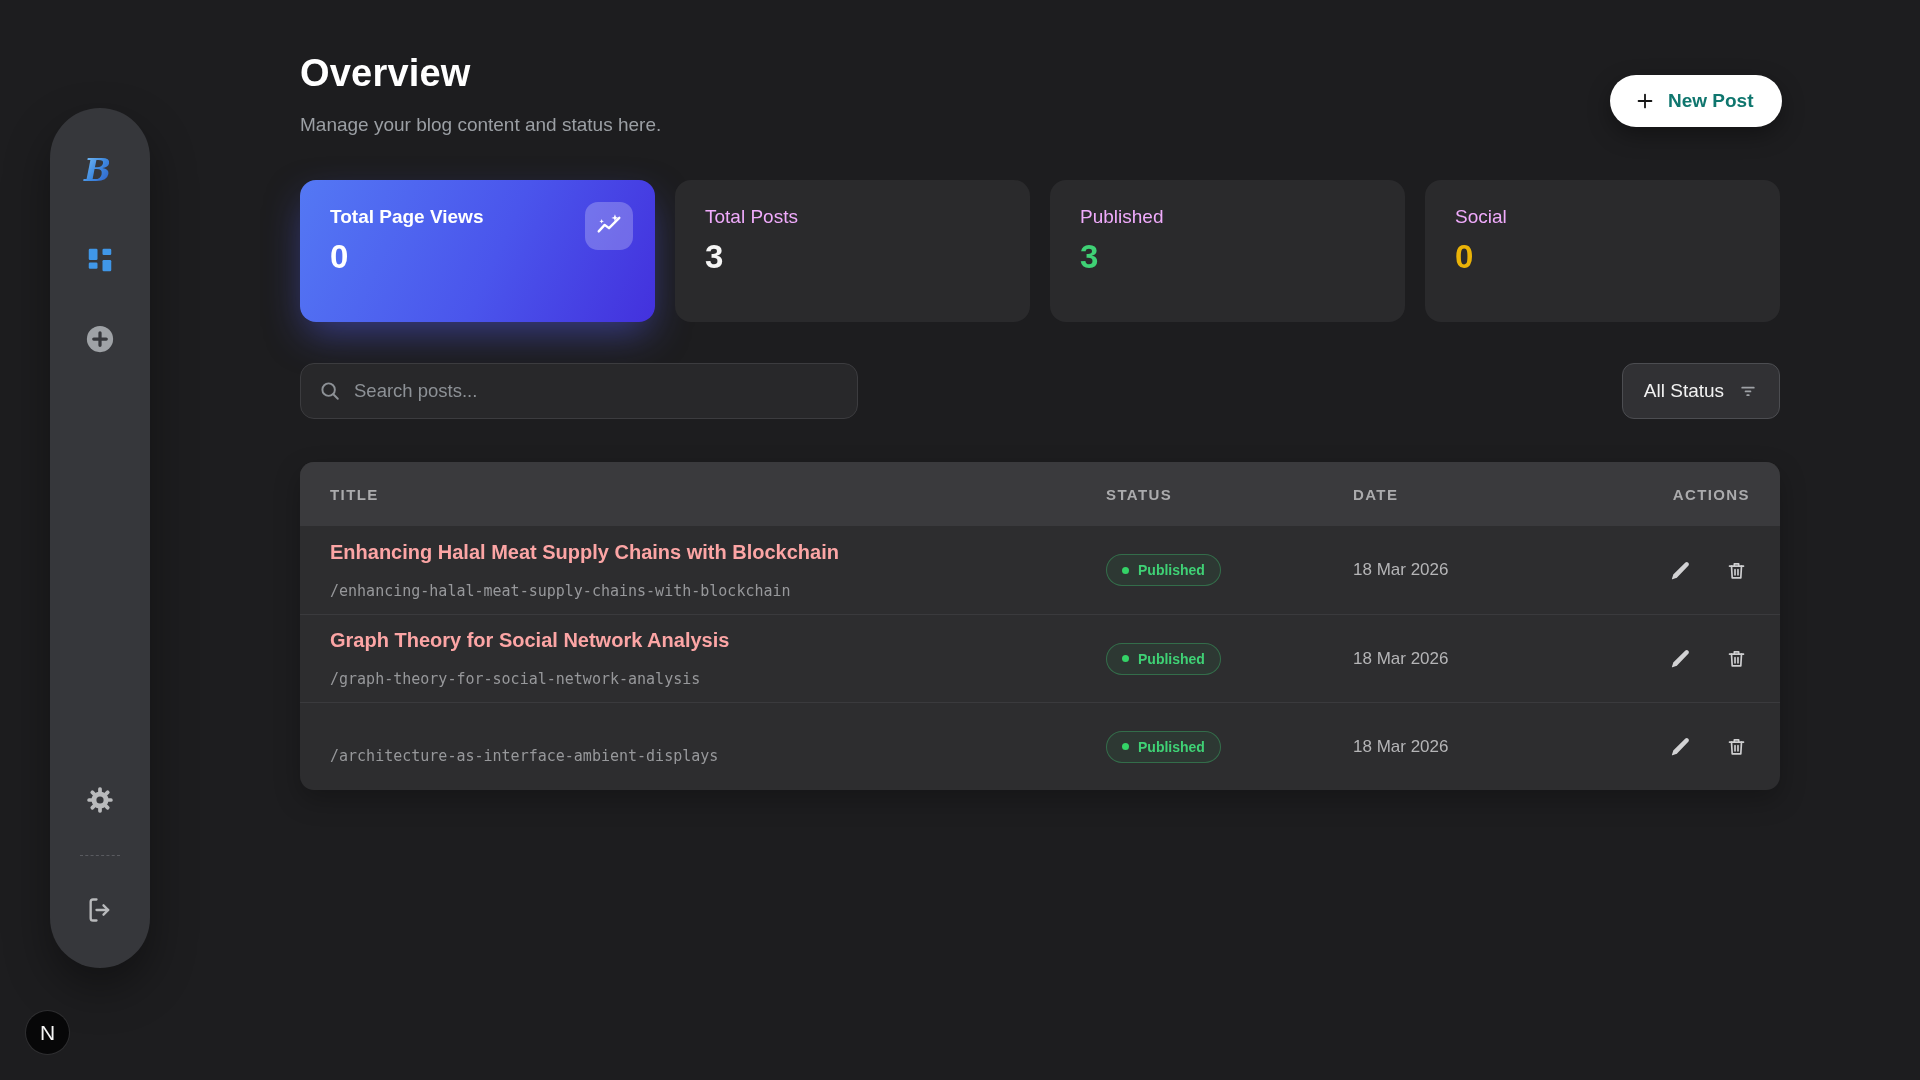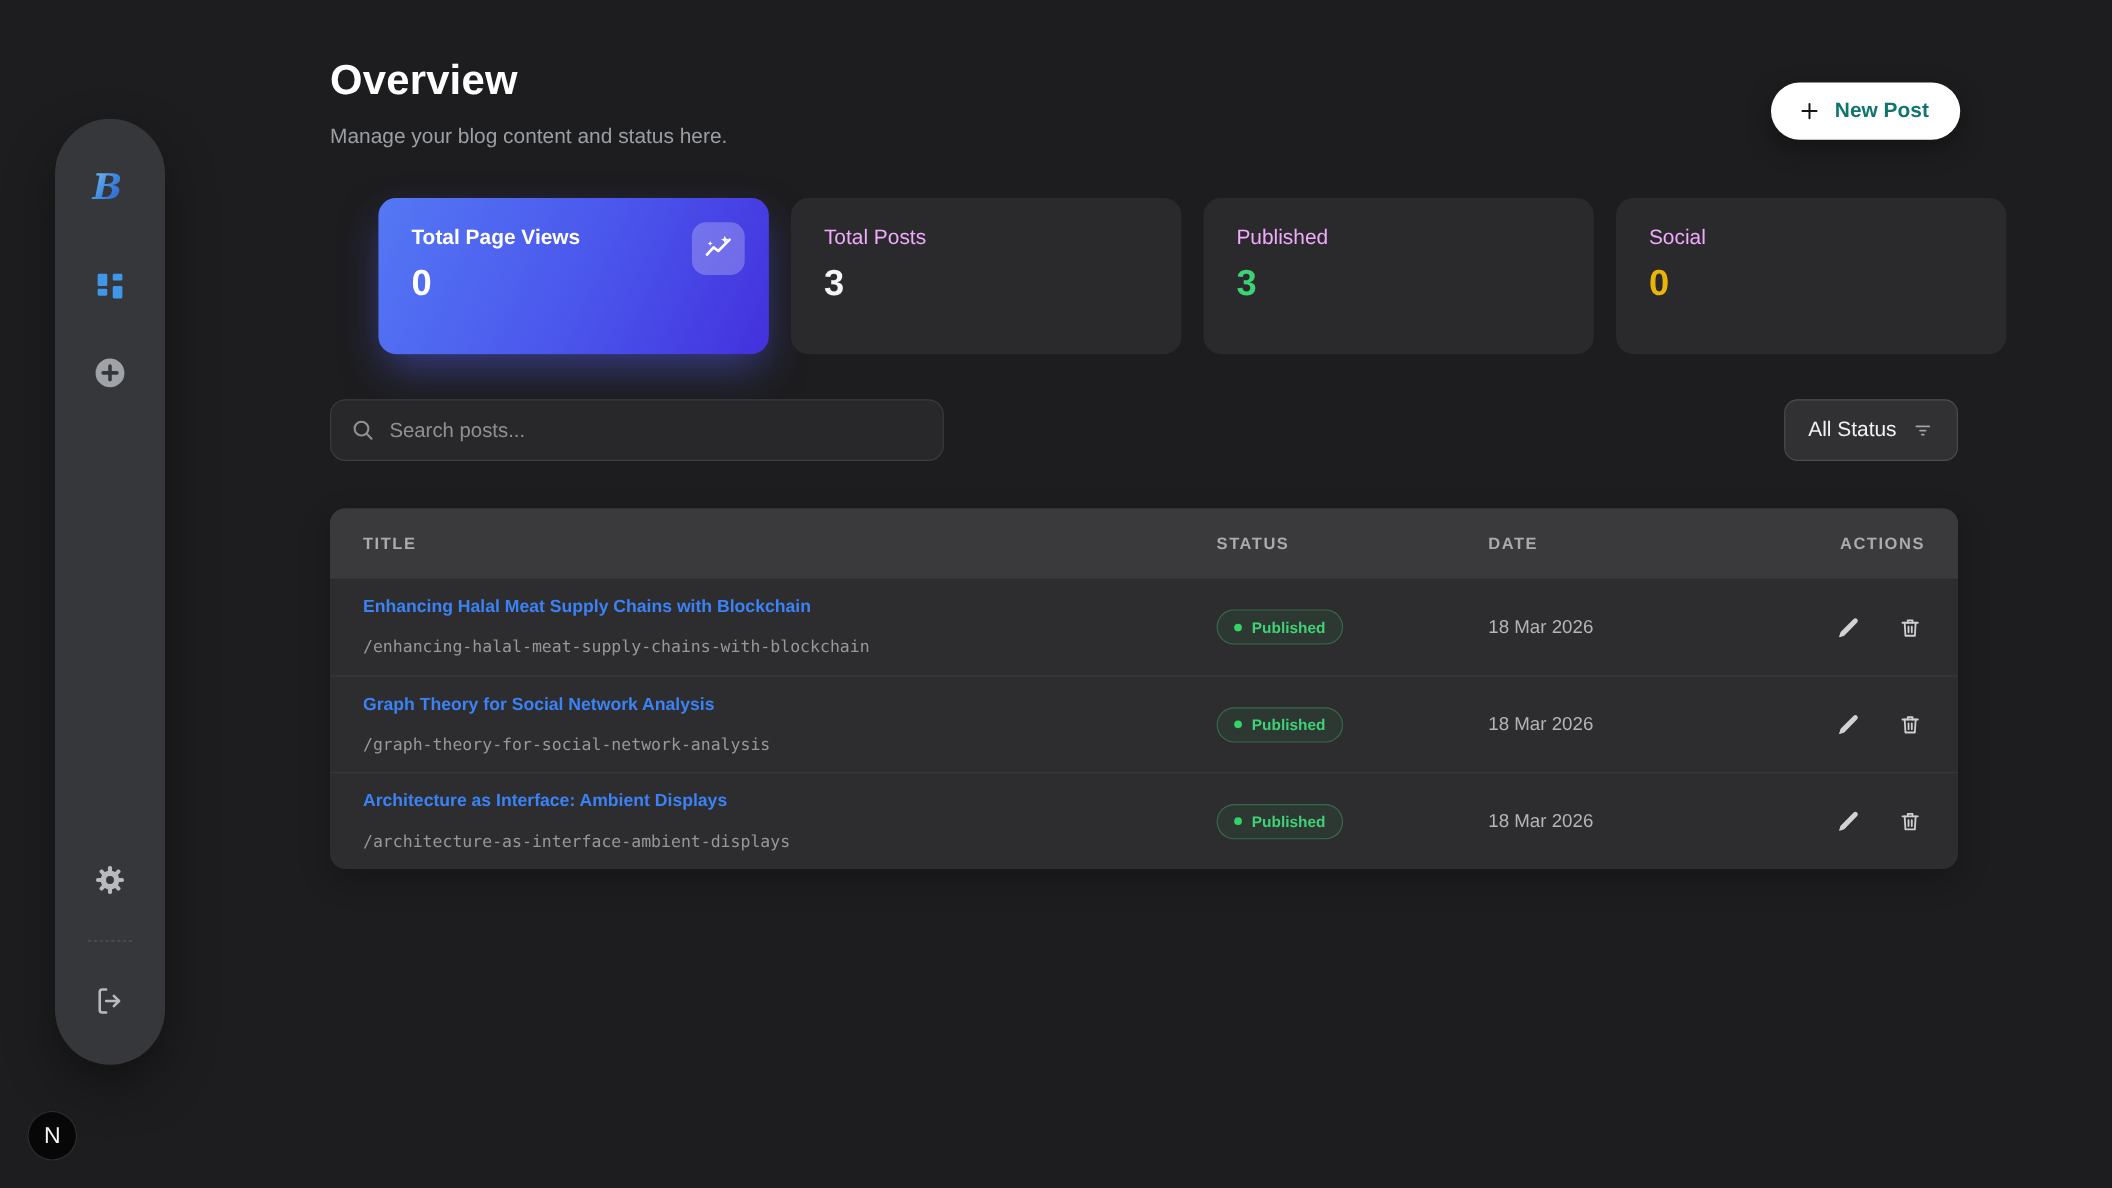--- a/index.html
+++ b/index.html
@@ -49,21 +49,21 @@
   }
   .new-post-btn {
     position:absolute; left:1610px; top:75px; height:52px;
     background:#ffffff; color:#0f766e; border:none; border-radius:27px;
     display:flex; align-items:center; gap:12px; padding:0 28px 0 24px;
     font-family:inherit; font-size:19px; font-weight:600; cursor:pointer;
     box-shadow:0 8px 22px rgba(0,0,0,.35);
   }
 
   
-  .stats { position:absolute; left:300px; top:180px; width:1480px; display:flex; gap:20px;margin-left:44px; }
+  .stats { position:absolute; left:300px; top:180px; width:1480px; display:flex; gap:20px; }
   .stat-card {
     flex:1; height:142px; border-radius:16px; background:#2a2a2c;
     padding:26px 30px; position:relative; cursor:pointer;
   }
   .stat-card .stat-label { font-size:19px; color:#f0abfc; }
   .stat-card .stat-value { margin-top:10px; font-size:33px; font-weight:800; color:#f5f5f5; }
   .stat-card.active {
     background:linear-gradient(115deg, #5478f4 0%, #4a55ec 55%, #4331dd 100%);
     box-shadow:0 16px 38px -6px rgba(84,92,240,.5);
   }
@@ -104,21 +104,21 @@
     align-items:center; padding:0 30px;
     font-size:15px; font-weight:700; letter-spacing:1.4px; color:#ababad;
   }
   .t-head .h-actions { text-align:right; }
   .t-row {
     height:88px;
     display:grid; grid-template-columns:776px 247px 310px 1fr;
     align-items:center; padding:0 30px;
   }
   .t-row + .t-row { border-top:1px solid #3a3a3d; }
-  .post-title { font-size:16px; font-weight:700; color:#3b82f6; }
+  .post-title { font-size:20px; font-weight:700; color:#fca5a5; }
   .post-slug  { margin-top:18px; font-size:15px; color:#97989b;
                 font-family:"DejaVu Sans Mono","Liberation Mono",monospace; }
   .status-badge {
     display:inline-flex; align-items:center; gap:9px;
     padding:7px 15px; border-radius:999px; width:max-content;
     background:rgba(63,209,117,.07); border:1px solid rgba(63,209,117,.35);
     color:#3fd175; font-size:14px; font-weight:700;
   }
   .status-dot { width:7px; height:7px; border-radius:50%; background:#34d367; }
   .date-cell { font-size:17px; color:#b5b5b7; }
@@ -307,21 +307,20 @@
             <path d="M9.5 7V4.5h5V7"></path>
           <path d="M6.3 7l.8 13.5h9.8L17.7 7"></path>
           <path d="M10.3 11v6M13.7 11v6"></path>
         </svg>
       </button>
     </div>
   </div>
 
   <div class="t-row">
     <div>
-      <div class="post-title">Architecture as Interface: Ambient Displays</div>
       <div class="post-slug">/architecture-as-interface-ambient-displays</div>
     </div>
     <div>
       <span class="status-badge">
         <span class="status-dot"></span>
         <span>Published</span>
       </span>
     </div>
     <div class="date-cell">18 Mar 2026</div>
     <div class="actions-cell">

